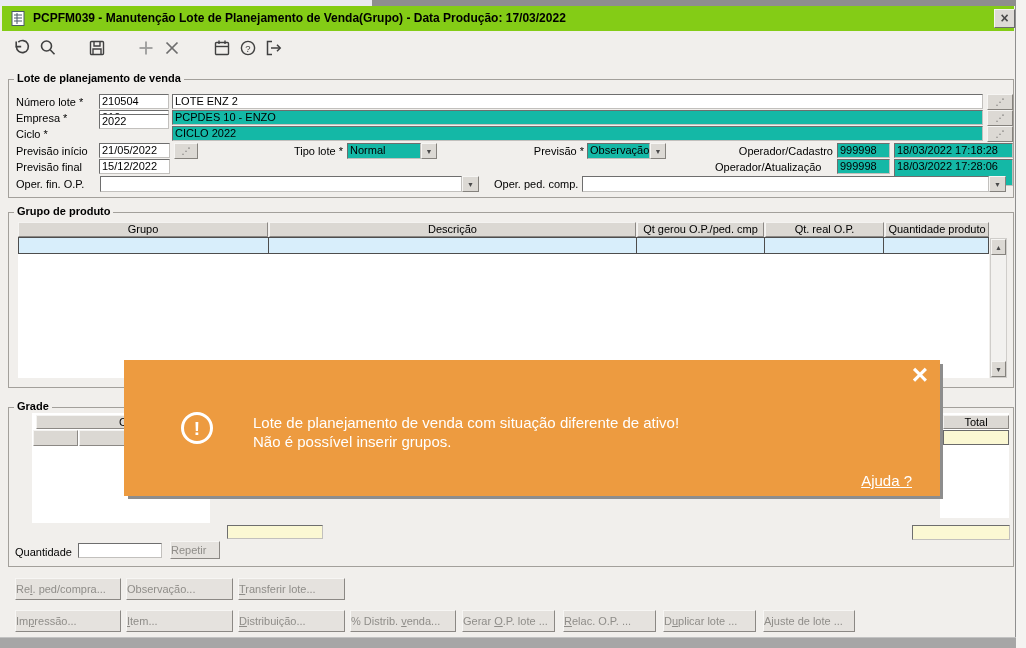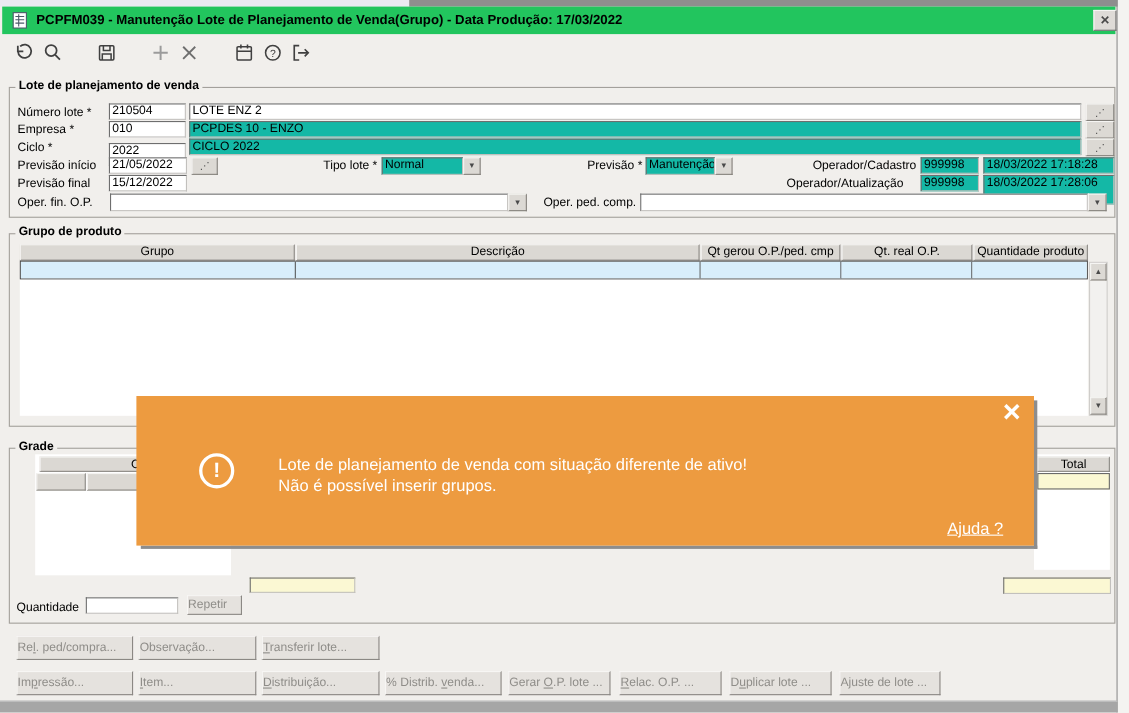--- a/index.html
+++ b/index.html
@@ -18,21 +18,21 @@
        text-align:center;line-height:13px;overflow:hidden;white-space:nowrap}
   .arw{border:1px solid;border-color:#f6f5f3 #85827d #85827d #f6f5f3;background:#dcd9d4;
        display:flex;align-items:center;justify-content:center;font-size:7px;color:#4a4a4a}
   .gb{border:1px solid #a3a09b}
   .leg{background:#f1efec;padding:0 3px;font-weight:bold;line-height:11px}
   .abtn{border:1px solid #8b8884;border-top-color:#f7f6f4;border-left-color:#f7f6f4;
         background:#e5e2de;color:#8f8d89;text-align:left;line-height:20px;
         white-space:nowrap;overflow:hidden}
   .sel{background:#d8eefb}
   .tbtn{cursor:default}
-  #titlebar{left:2px;top:6px;width:1012px;height:25px;background:#22c55e}
+  #titlebar{left:2px;top:6px;width:1012px;height:25px;background:#84cc16}
   #toast{left:124px;top:360px;width:816px;height:136px;background:#ed9b40;color:#fff;font-size:15px}
   .shadow{background:#8d8d8d}
   svg{display:block}
   u{text-decoration:underline}
 </style>
 </head>
 <body>
 
 <div id="page">
   <div id="win" class="a"></div>
@@ -116,34 +116,34 @@
   <div class="a fld num" style="left:99px;top:94px;width:70px;height:15px">210504</div>
   <div class="a fld" style="left:172px;top:94px;width:811px;height:15px">LOTE ENZ 2</div>
   <div class="a arw" style="left:987px;top:94px;width:26px;height:16px;font-size:9px">⋰</div>
 
   <span class="a lbl" style="left:16px;top:112px">Empresa *</span>
   <div class="a fld num" style="left:99px;top:110px;width:70px;height:15px">010</div>
   <div class="a fld gray" style="left:172px;top:110px;width:811px;height:15px">PCPDES 10 - ENZO</div>
   <div class="a arw" style="left:987px;top:110px;width:26px;height:16px;font-size:9px">⋰</div>
 
   <span class="a lbl" style="left:16px;top:128px">Ciclo *</span>
-  <div class="a fld num" style="left:99px;top:130px;width:70px;height:21px">2022</div>
+  <div class="a fld num" style="left:99px;top:114px;width:70px;height:15px">2022</div>
   <div class="a fld gray" style="left:172px;top:126px;width:811px;height:15px">CICLO 2022</div>
   <div class="a arw" style="left:987px;top:126px;width:26px;height:16px;font-size:9px">⋰</div>
 
   <span class="a lbl" style="left:16px;top:145px">Previsão início</span>
   <div class="a fld" style="left:99px;top:143px;width:71px;height:15px">21/05/2022</div>
   <div class="a arw" style="left:174px;top:143px;width:24px;height:16px;font-size:9px">⋰</div>
 
   <span class="a lbl" style="left:287px;top:145px;width:56px;text-align:right">Tipo lote *</span>
   <div class="a fld gray" style="left:347px;top:143px;width:74px;height:16px">Normal</div>
   <div class="a arw" style="left:421px;top:143px;width:16px;height:16px">▼</div>
 
   <span class="a lbl" style="left:527px;top:145px;width:57px;text-align:right">Previsão *</span>
-  <div class="a fld gray" style="left:587px;top:143px;width:63px;height:16px">Manutenção</div>
+  <div class="a fld gray" style="left:587px;top:143px;width:63px;height:16px">Observação</div>
   <div class="a arw" style="left:650px;top:143px;width:16px;height:16px">▼</div>
 
   <span class="a lbl" style="left:720px;top:145px;width:113px;text-align:right">Operador/Cadastro</span>
   <div class="a fld gray num" style="left:837px;top:143px;width:53px;height:15px">999998</div>
   <div class="a fld gray" style="left:894px;top:143px;width:119px;height:15px">18/03/2022 17:18:28</div>
 
   <span class="a lbl" style="left:16px;top:161px">Previsão final</span>
   <div class="a fld" style="left:99px;top:159px;width:71px;height:15px">15/12/2022</div>
 
   <span class="a lbl" style="left:715px;top:161px;width:118px;">Operador/Atualização</span>

